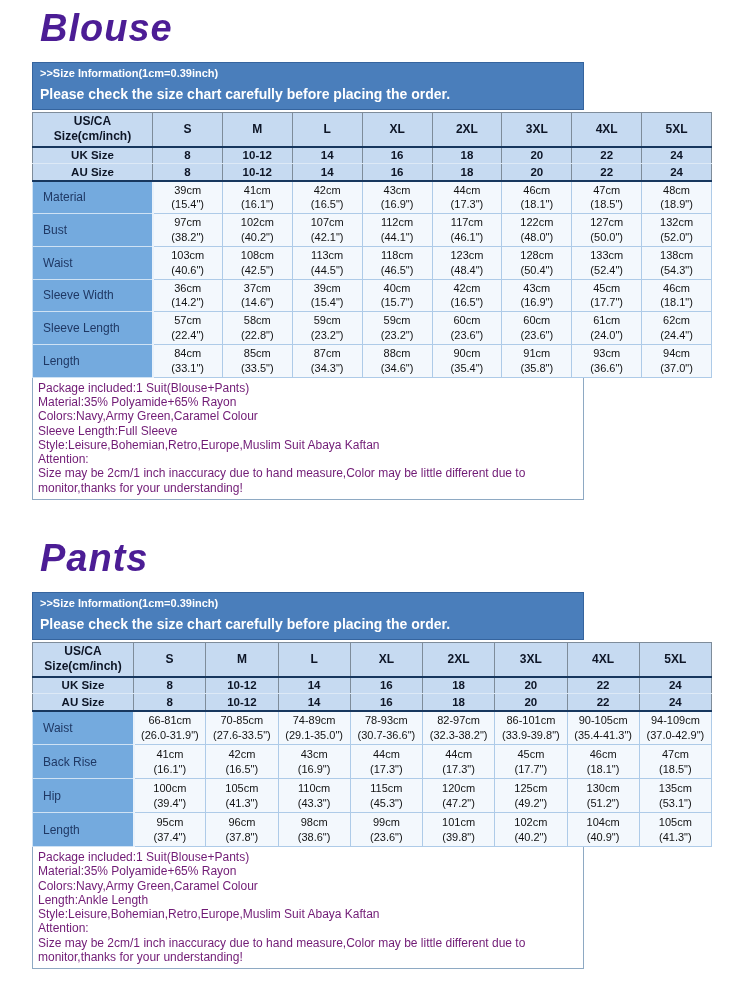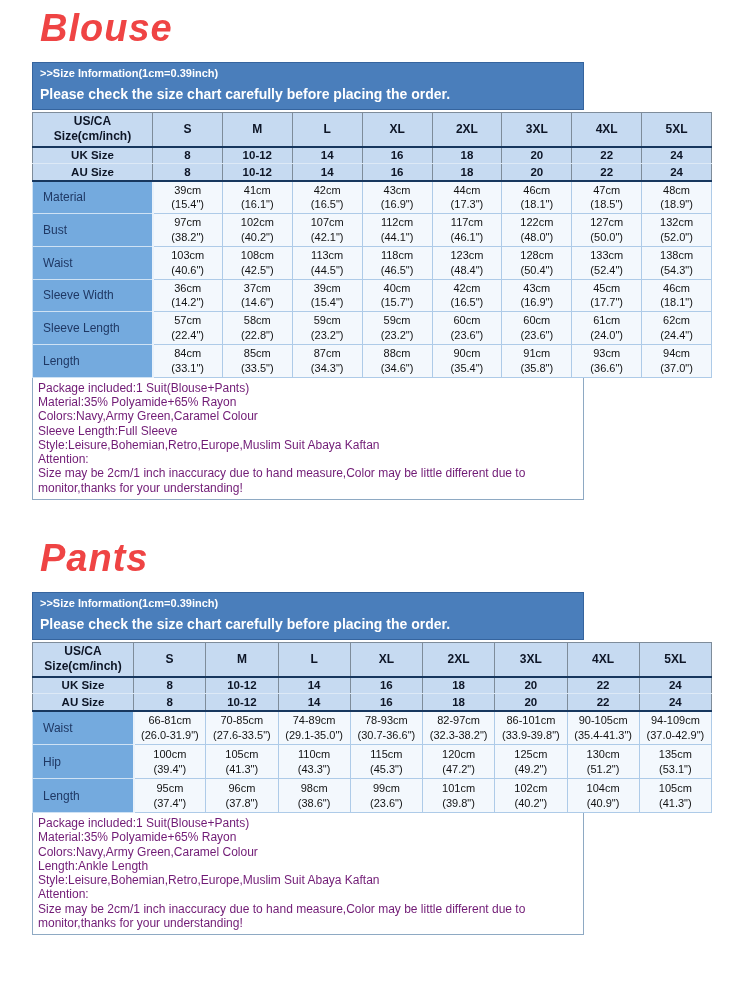--- a/index.html
+++ b/index.html
@@ -16,21 +16,21 @@
   }
   *{box-sizing:border-box;}
   html,body{margin:0;padding:0;}
   body{
     width:750px;height:1000px;background:#ffffff;
     font-family:"Liberation Sans",sans-serif;color:#000;
     overflow:hidden;
   }
   .title{
     font-style:italic;font-weight:600;font-size:38px;line-height:44px;
-    margin:0 16px 12px 40px;letter-spacing:1px;color:#ef4444;
+    margin:0 16px 12px 40px;letter-spacing:1px;color:#4c1d95;
   }
   .section-blouse .title{padding-top:6px;}
   .section-pants .title{padding-top:36px;}
   .panel{width:552px;margin-left:32px;}
   .banner{
     background:var(--banner-blue);
     border:1px solid var(--banner-border);
     color:#fff;padding:4px 7px 7px 7px;
   }
   .banner-line1{font-size:11px;font-weight:bold;margin-bottom:7px;}
@@ -326,20 +326,39 @@
               <td>82-97cm
 (32.3-38.2")</td>
               <td>86-101cm
 (33.9-39.8")</td>
               <td>90-105cm
 (35.4-41.3")</td>
               <td>94-109cm
 (37.0-42.9")</td>
             </tr>
             <tr>
+              <th class="m-label">Back Rise</th>
+              <td>41cm
+(16.1")</td>
+              <td>42cm
+(16.5")</td>
+              <td>43cm
+(16.9")</td>
+              <td>44cm
+(17.3")</td>
+              <td>44cm
+(17.3")</td>
+              <td>45cm
+(17.7")</td>
+              <td>46cm
+(18.1")</td>
+              <td>47cm
+(18.5")</td>
+            </tr>
+            <tr>
               <th class="m-label">Hip</th>
               <td>100cm
 (39.4")</td>
               <td>105cm
 (41.3")</td>
               <td>110cm
 (43.3")</td>
               <td>115cm
 (45.3")</td>
               <td>120cm

